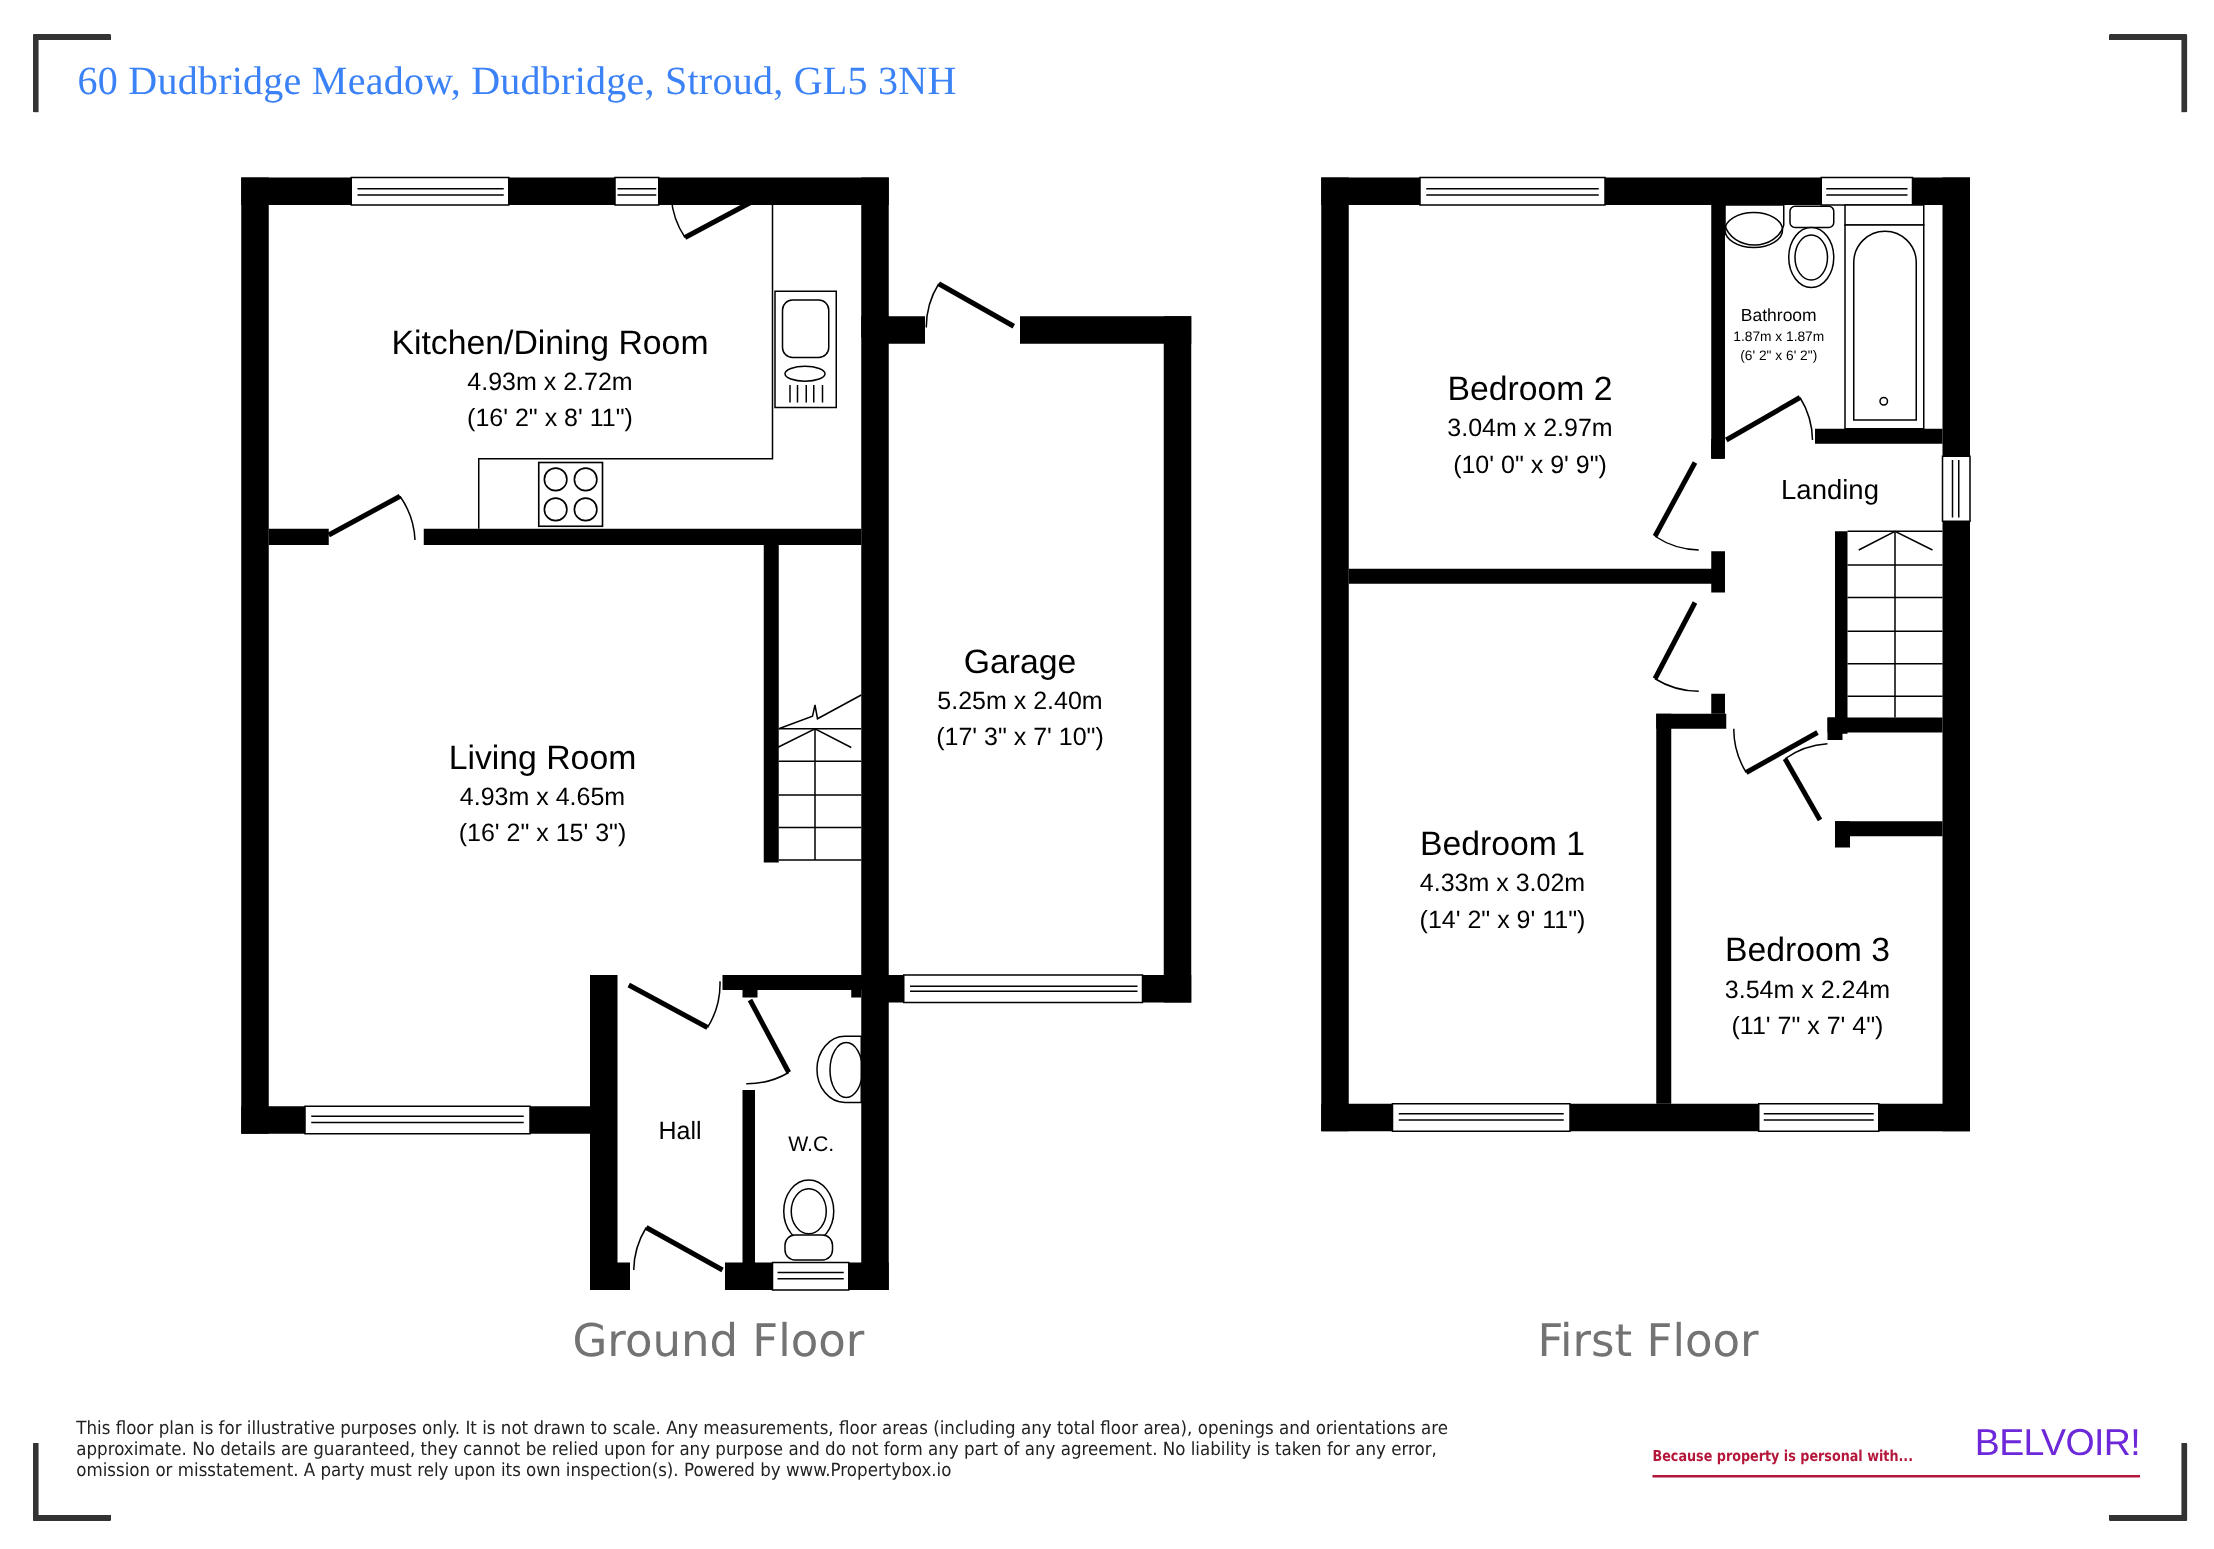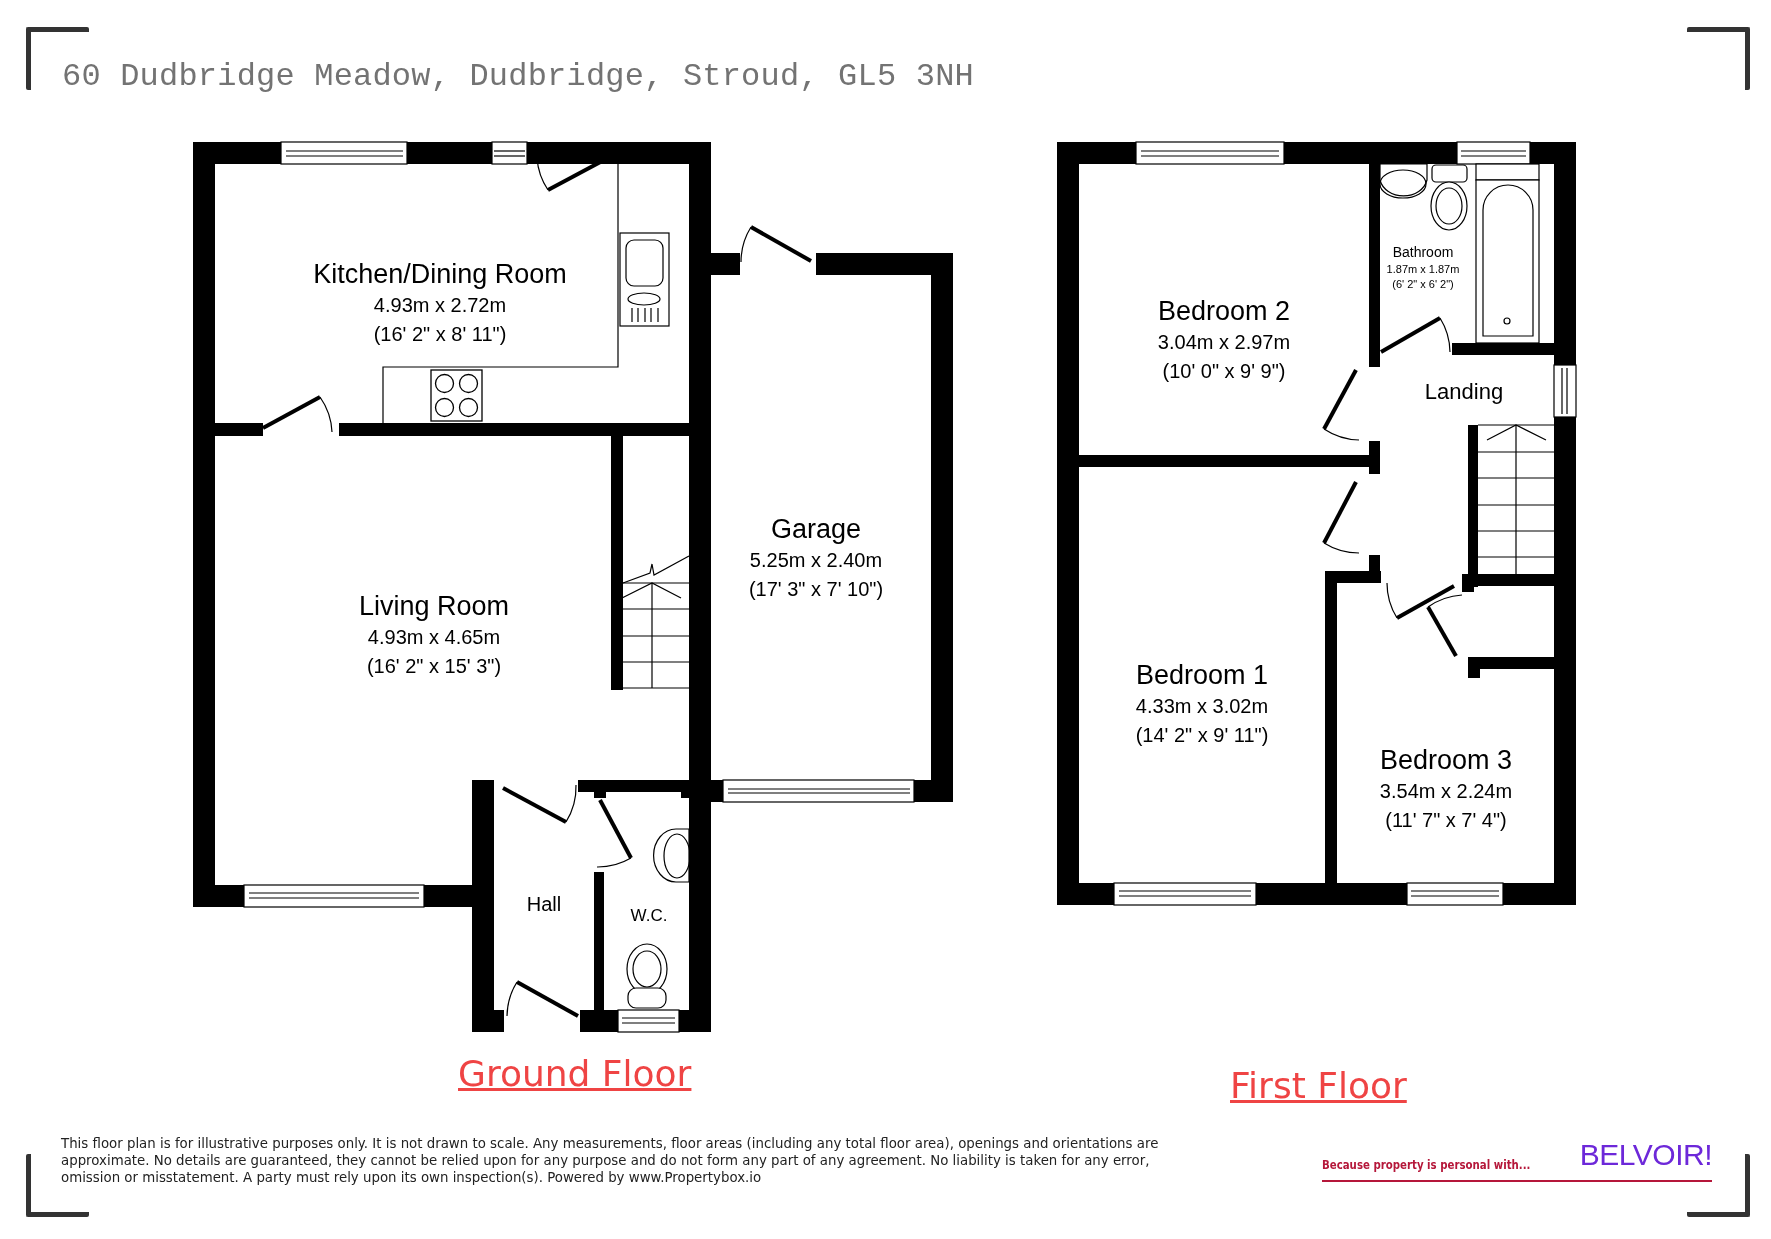--- a/index.html
+++ b/index.html
@@ -1,25 +1,25 @@
 <!DOCTYPE html>
 <html><head>
 <meta charset="utf-8">
 <style>
   html,body{margin:0;padding:0;background:#ffffff;}
   body{width:1771px;height:1239px;position:relative;overflow:hidden;font-family:"DejaVu Sans",sans-serif;}
-  .title{position:absolute;left:62px;top:58px;font-family:Liberation Mono, monospace;font-size:32px;color:#737373;letter-spacing:0.2px;white-space:nowrap;}
+  .title{position:absolute;left:62px;top:46px;font-family:Liberation Serif, serif;font-size:32px;color:#3b82f6;letter-spacing:0.2px;white-space:nowrap;}
   .corner{position:absolute;border-color:#333;border-style:solid;border-width:0;}
   .c-tl{left:26px;top:27px;width:58px;height:58px;border-left-width:5px;border-top-width:5px;border-radius:2px;}
   .c-tr{left:1687px;top:27px;width:58px;height:58px;border-right-width:5px;border-top-width:5px;border-radius:2px;}
   .c-bl{left:26px;top:1154px;width:58px;height:58px;border-left-width:5px;border-bottom-width:5px;border-radius:2px;}
   .c-br{left:1687px;top:1154px;width:58px;height:58px;border-right-width:5px;border-bottom-width:5px;border-radius:2px;}
   svg.plan{position:absolute;left:0;top:0;}
   .room-name{font-family:"Liberation Sans",sans-serif;fill:#000;}
-  .floor-label{position:absolute;font-family:"DejaVu Sans",sans-serif;font-size:36px;color:#ef4444;white-space:nowrap;text-decoration:underline;}
+  .floor-label{position:absolute;font-family:"DejaVu Sans",sans-serif;font-size:36px;color:#737373;white-space:nowrap;}
   .disclaimer{position:absolute;left:61px;top:1135px;width:1200px;font-family:"DejaVu Sans",sans-serif;font-size:14.5px;line-height:17px;color:#222;transform:scaleX(0.92);transform-origin:left top;}
   .brand{position:absolute;left:1322px;top:1140px;width:390px;height:40px;border-bottom:2px solid #b5173a;}
   .brand-tag{position:absolute;left:0;top:18px;font-family:"DejaVu Sans",sans-serif;font-size:12px;font-weight:bold;color:#b5173a;transform:scaleX(0.85);transform-origin:left top;white-space:nowrap;}
   .brand-logo{position:absolute;right:0;top:-2px;font-family:"Liberation Sans",sans-serif;font-size:30px;color:#6d28d9;letter-spacing:-0.5px;white-space:nowrap;}
 </style>
 </head>
 <body>
 
 <div class="corner c-tl"></div>
 <div class="corner c-tr"></div>
@@ -258,21 +258,21 @@
       <text class="room-name" x="1202" y="742" font-size="20">(14' 2" x 9' 11")</text>
 
       <text class="room-name" x="1446" y="769" font-size="27">Bedroom 3</text>
       <text class="room-name" x="1446" y="798" font-size="20">3.54m x 2.24m</text>
       <text class="room-name" x="1446" y="827" font-size="20">(11' 7" x 7' 4")</text>
     </g>
   </g>
 </svg>
 
 <div class="floor-label" style="left:458px;top:1053px;">Ground Floor</div>
-<div class="floor-label" style="left:1230px;top:1053px;margin-top:12px;">First Floor</div>
+<div class="floor-label" style="left:1230px;top:1053px;">First Floor</div>
 
 <div class="disclaimer">
   <div>This floor plan is for illustrative purposes only. It is not drawn to scale. Any measurements, floor areas (including any total floor area), openings and orientations are</div>
   <div>approximate. No details are guaranteed, they cannot be relied upon for any purpose and do not form any part of any agreement. No liability is taken for any error,</div>
   <div>omission or misstatement. A party must rely upon its own inspection(s). Powered by www.Propertybox.io</div>
 </div>
 
 <div class="brand">
   <span class="brand-tag">Because property is personal with...</span>
   <span class="brand-logo">BELVOIR!</span>

